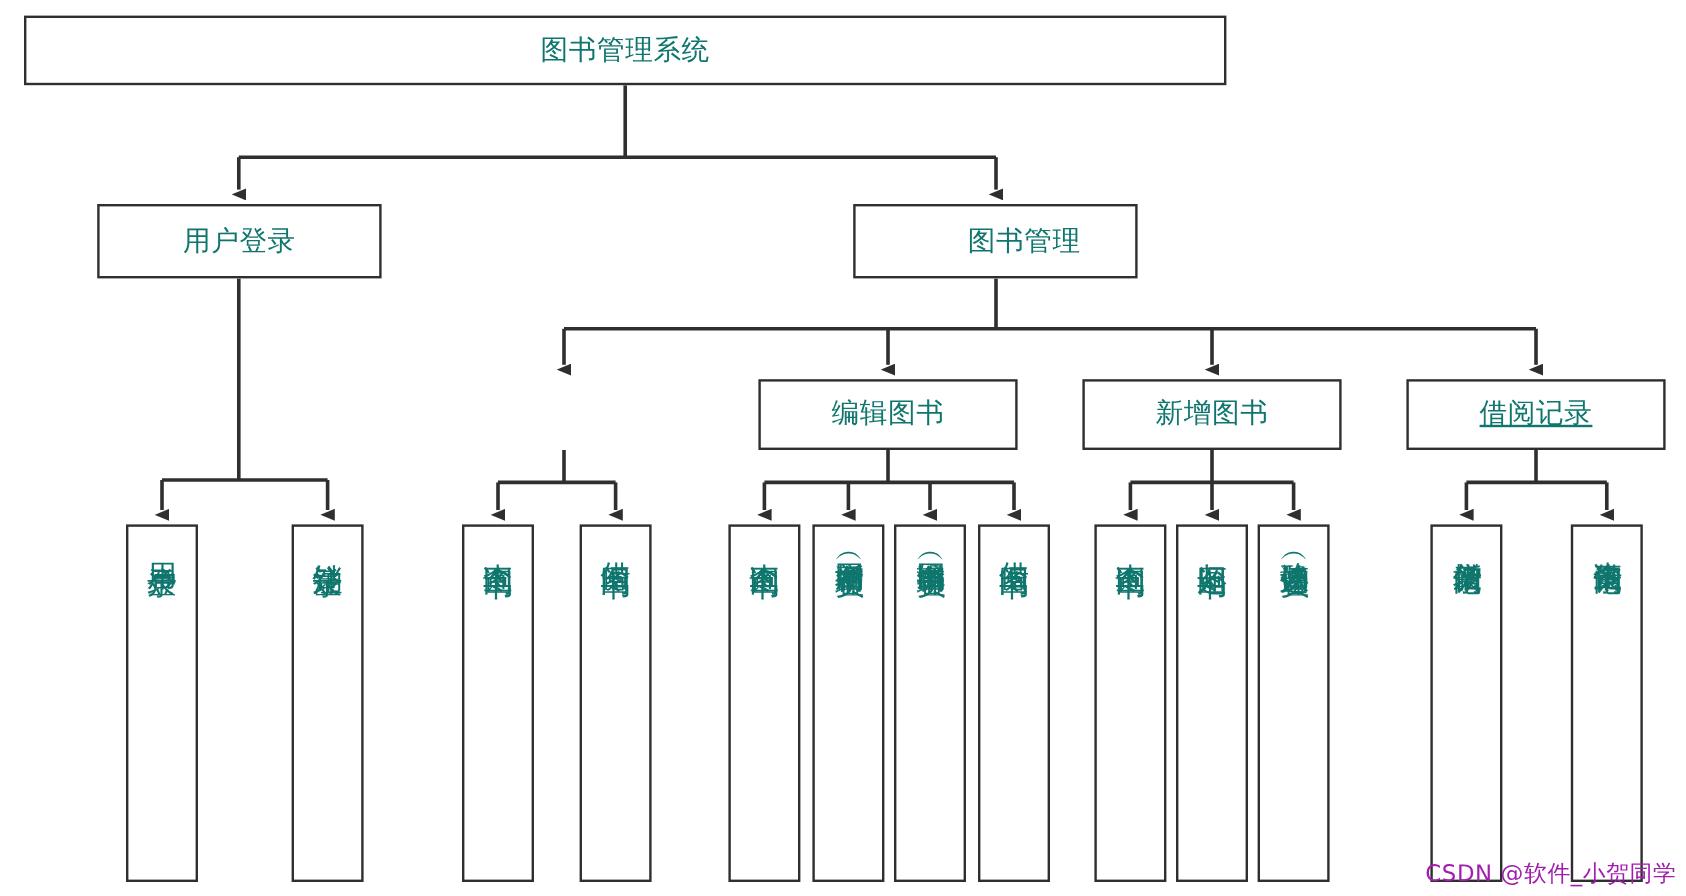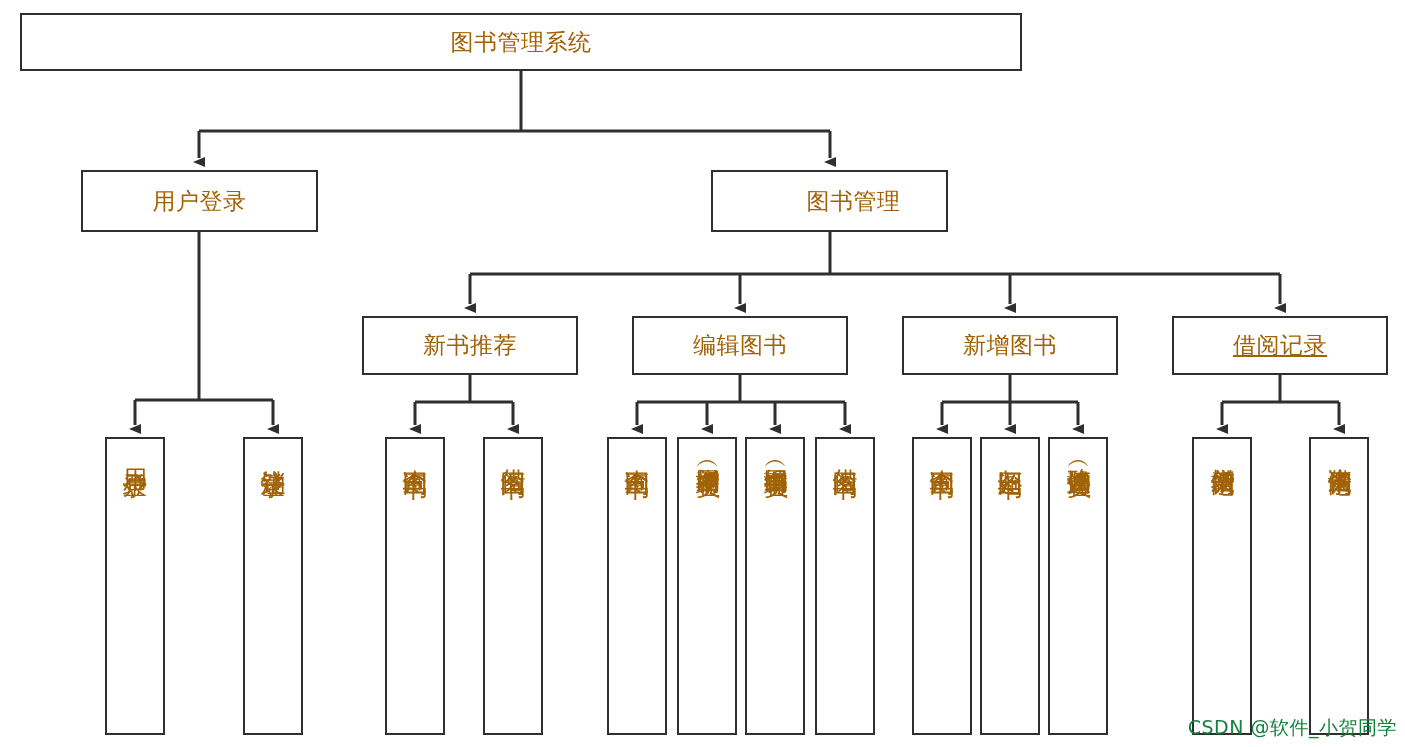--- a/index.html
+++ b/index.html
@@ -18,21 +18,21 @@
     overflow: hidden;
   }
   .node {
     position: absolute;
     box-sizing: border-box;
     border: 2.5px solid #2f2f2f;
     background: #ffffff;
     display: flex;
     align-items: center;
     justify-content: center;
-    color: #a16207;
+    color: #0f766e;
   }
   .node .lbl {
     display: block;
     text-align: center;
     line-height: 1.0;
   }
   
   .node.h .lbl {
     font-size: 23px;
     letter-spacing: 0.5px;
@@ -63,21 +63,21 @@
     top: 0;
     width: 1405px;
     height: 747px;
     pointer-events: none;
   }
   .watermark {
     position: absolute;
     right: 8px;
     bottom: 6px;
     font-size: 19px;
-    color: #15803d;
+    color: #a21caf;
     letter-spacing: 0.5px;
     white-space: nowrap;
     font-family: "DejaVu Sans", "Liberation Sans", sans-serif;
   }
 </style>
 </head>
 <body>
 
 <div id="canvas">
 
@@ -136,23 +136,20 @@
   </div>
 
   <div class="node h" style="left:81px; top:170px; width:237px; height:62px;">
     <span class="lbl">用户登录</span>
   </div>
 
   <div class="node h" style="left:711px; top:170px; width:237px; height:62px;padding-left:48px;">
     <span class="lbl">图书管理</span>
   </div>
 
-  <div class="node h" style="left:362px; top:316px; width:216px; height:59px;">
-    <span class="lbl">新书推荐</span>
-  </div>
 
   <div class="node h" style="left:632px; top:316px; width:216px; height:59px;">
     <span class="lbl">编辑图书</span>
   </div>
 
   <div class="node h" style="left:902px; top:316px; width:216px; height:59px;">
     <span class="lbl">新增图书</span>
   </div>
 
   <div class="node h" style="left:1172px; top:316px; width:216px; height:59px;text-decoration:underline;">

